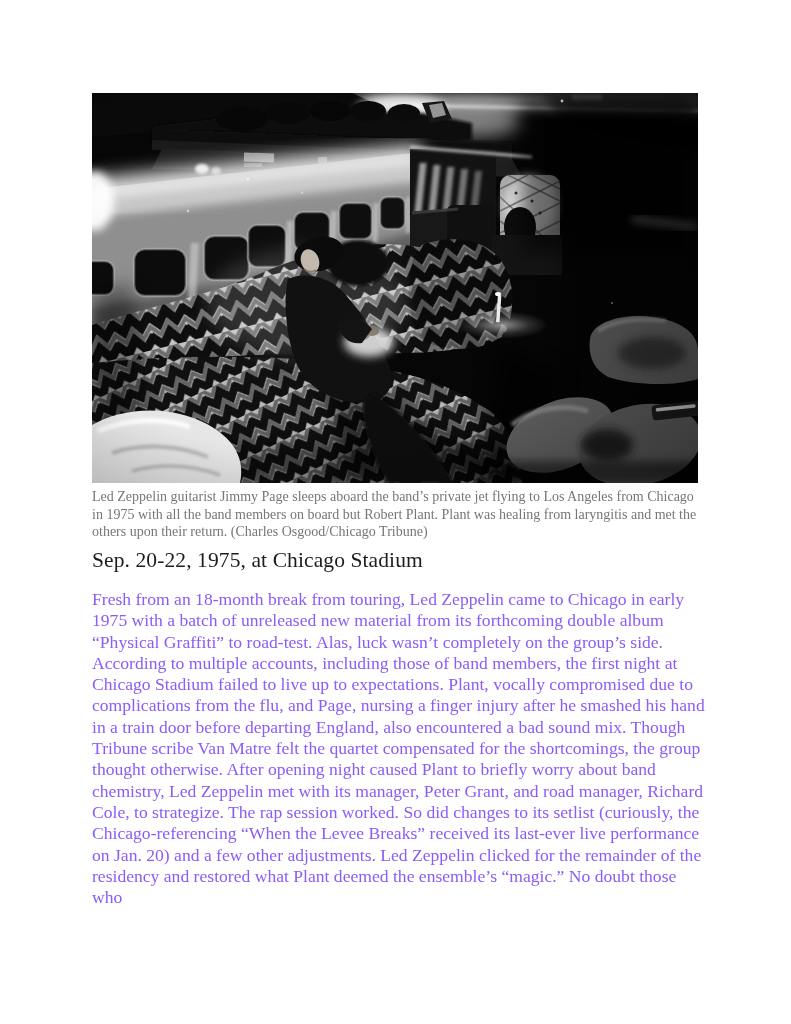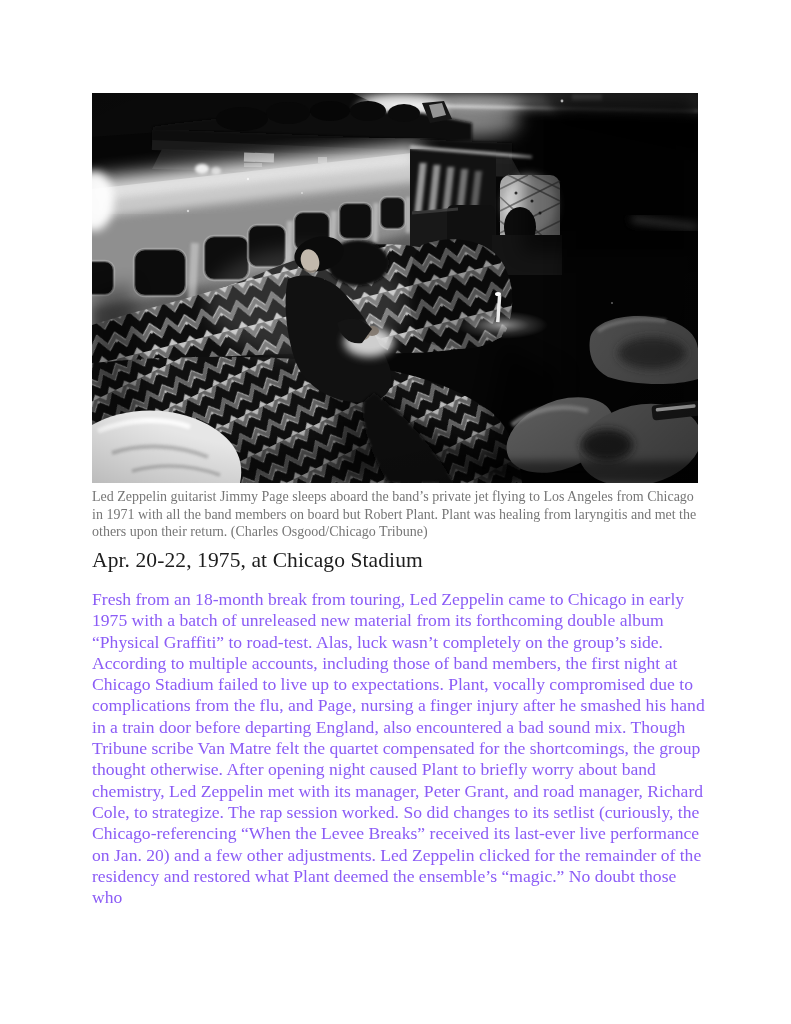--- a/index.html
+++ b/index.html
@@ -226,20 +226,20 @@
           <circle cx="470" cy="8" r="1.4" fill="#ffffff" opacity="0.8"></circle>
           <circle cx="156" cy="86" r="1.2" fill="#ffffff" opacity="0.7"></circle>
           <circle cx="210" cy="100" r="1.1" fill="#eeeeee" opacity="0.6"></circle>
           <circle cx="96" cy="118" r="1.2" fill="#ffffff" opacity="0.6"></circle>
           <circle cx="520" cy="210" r="1" fill="#cccccc" opacity="0.5"></circle>
         </g>
 
         <rect width="606" height="390" fill="url(#vign)" opacity="0.55"></rect>
       </svg>
     </div>
-    <figcaption class="caption">Led Zeppelin guitarist Jimmy Page sleeps aboard the band’s private jet flying to Los Angeles from Chicago in 1971 with all the band members on board but Robert Plant. Plant was healing from laryngitis and met the others upon their return. (Charles Osgood/Chicago Tribune)</figcaption>
+    <figcaption class="caption">Led Zeppelin guitarist Jimmy Page sleeps aboard the band’s private jet flying to Los Angeles from Chicago in 1975 with all the band members on board but Robert Plant. Plant was healing from laryngitis and met the others upon their return. (Charles Osgood/Chicago Tribune)</figcaption>
   </figure>
 
-  <h1 class="heading">Apr. 20-22, 1975, at Chicago Stadium</h1>
+  <h1 class="heading">Sep. 20-22, 1975, at Chicago Stadium</h1>
 
   <p class="body-text">Fresh from an 18-month break from touring, Led Zeppelin came to Chicago in early 1975 with a batch of unreleased new material from its forthcoming double album “Physical Graffiti” to road-test. Alas, luck wasn’t completely on the group’s side. According to multiple accounts, including those of band members, the first night at Chicago Stadium failed to live up to expectations. Plant, vocally compromised due to complications from the flu, and Page, nursing a finger injury after he smashed his hand in a train door before departing England, also encountered a bad sound mix. Though Tribune scribe Van Matre felt the quartet compensated for the shortcomings, the group thought otherwise. After opening night caused Plant to briefly worry about band chemistry, Led Zeppelin met with its manager, Peter Grant, and road manager, Richard Cole, to strategize. The rap session worked. So did changes to its setlist (curiously, the Chicago-referencing “When the Levee Breaks” received its last-ever live performance on Jan. 20) and a few other adjustments. Led Zeppelin clicked for the remainder of the residency and restored what Plant deemed the ensemble’s “magic.” No doubt those who</p>
 
 </div>
 
 </body></html>

